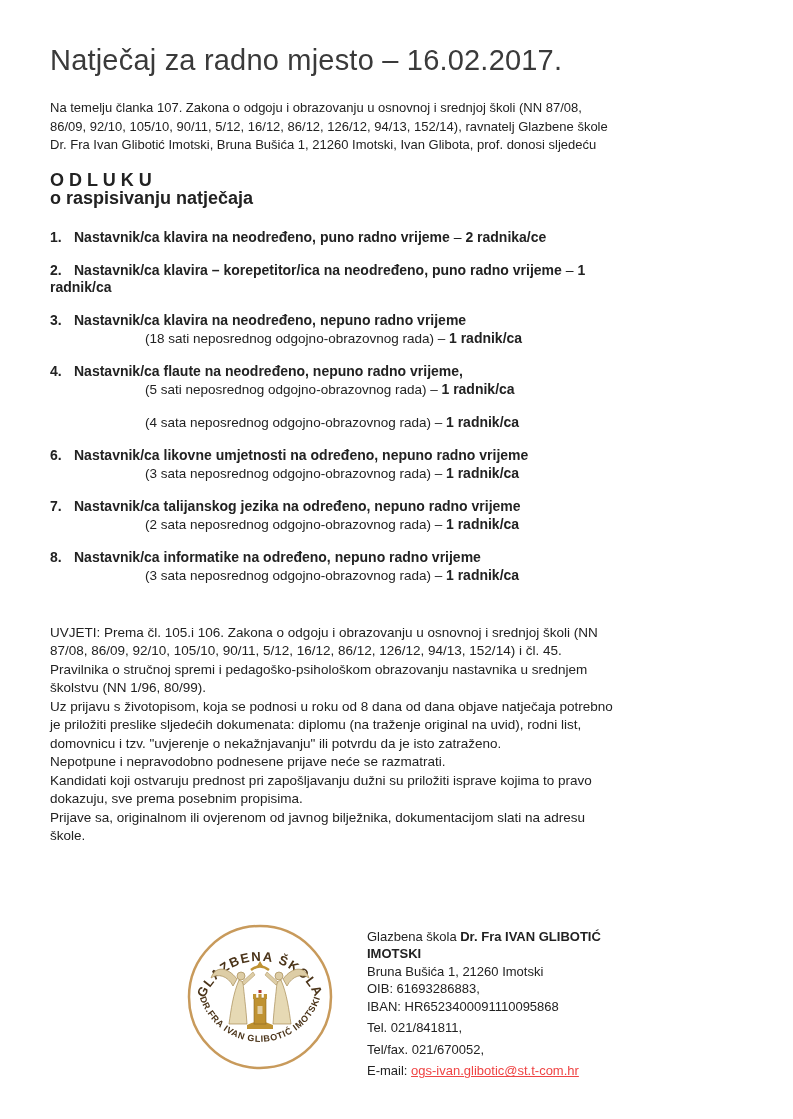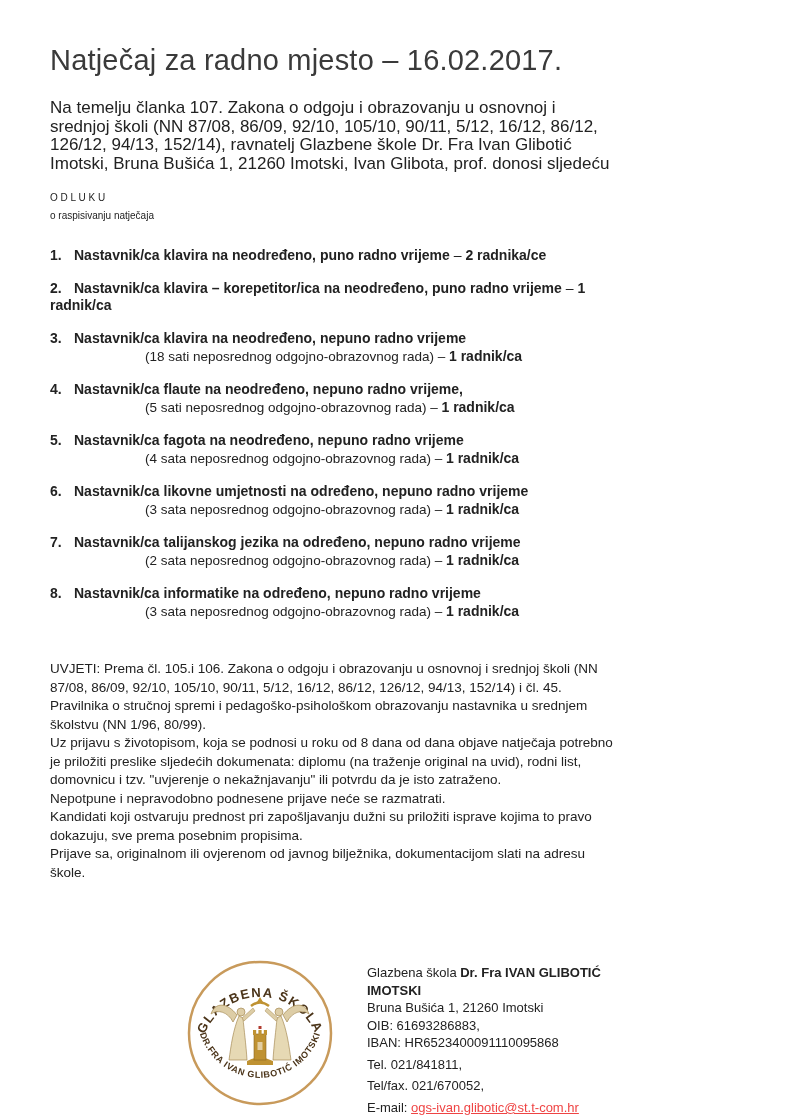--- a/index.html
+++ b/index.html
@@ -6,23 +6,23 @@
   .page{
     width:664px;min-height:1119px;box-sizing:border-box;
     padding:44px 48px 30px 50px;
     font-family:"Liberation Sans","DejaVu Sans",sans-serif;
     color:#222222;background:#ffffff;
   }
   .title{
     font-size:29px;font-weight:400;color:#3a3a3a;
     margin:0 0 22px 0;line-height:1.15;letter-spacing:.2px;
   }
-  .intro{font-size:17px;line-height:18.5px;margin:0 0 16px 0;max-width:700px;}
+  .intro{font-size:13px;line-height:18.5px;margin:0 0 16px 0;max-width:700px;}
   .decision{margin:0 0 22px 0;}
-  .decision div{font-size:10px;font-weight:400;line-height:18px;}
+  .decision div{font-size:18px;font-weight:700;line-height:18px;}
   .positions{margin:0;}
   .item{margin:0 0 16px 0;font-size:14px;line-height:17px;}
   .item .num{display:inline-block;width:24px;font-weight:700;}
   .item .main{font-weight:700;}
   .item .sep{font-weight:400;}
   .item .count{font-weight:700;}
   .sub-line{margin-left:95px;font-size:13.5px;font-weight:400;margin-top:1px;}
   .sub-line .count{font-weight:700;font-size:14px;}
   .conditions{margin-top:40px;max-width:710px;}
   .conditions p{margin:0;font-size:13.5px;line-height:18.5px;}
@@ -62,21 +62,20 @@
       <div class="main-line"><span class="num">3.</span><span class="main">Nastavnik/ca klavira na neodređeno, nepuno radno vrijeme</span></div>
       <div class="sub-line"><span>(18 sati neposrednog odgojno-obrazovnog rada) – </span><span class="count">1 radnik/ca</span></div>
     </div>
 
     <div class="item">
       <div class="main-line"><span class="num">4.</span><span class="main">Nastavnik/ca flaute na neodređeno, nepuno radno vrijeme,</span></div>
       <div class="sub-line"><span>(5 sati neposrednog odgojno-obrazovnog rada) – </span><span class="count">1 radnik/ca</span></div>
     </div>
 
     <div class="item">
-      <div class="main-line"><span class="num">5.</span><span class="main">Nastavnik/ca fagota na neodređeno, nepuno radno vrijeme</span></div>
       <div class="sub-line"><span>(4 sata neposrednog odgojno-obrazovnog rada) – </span><span class="count">1 radnik/ca</span></div>
     </div>
 
     <div class="item">
       <div class="main-line"><span class="num">6.</span><span class="main">Nastavnik/ca  likovne umjetnosti na određeno, nepuno radno vrijeme</span></div>
       <div class="sub-line"><span>(3 sata neposrednog odgojno-obrazovnog rada) – </span><span class="count">1 radnik/ca</span></div>
     </div>
 
     <div class="item">
       <div class="main-line"><span class="num">7.</span><span class="main">Nastavnik/ca talijanskog jezika na određeno, nepuno radno vrijeme</span></div>

